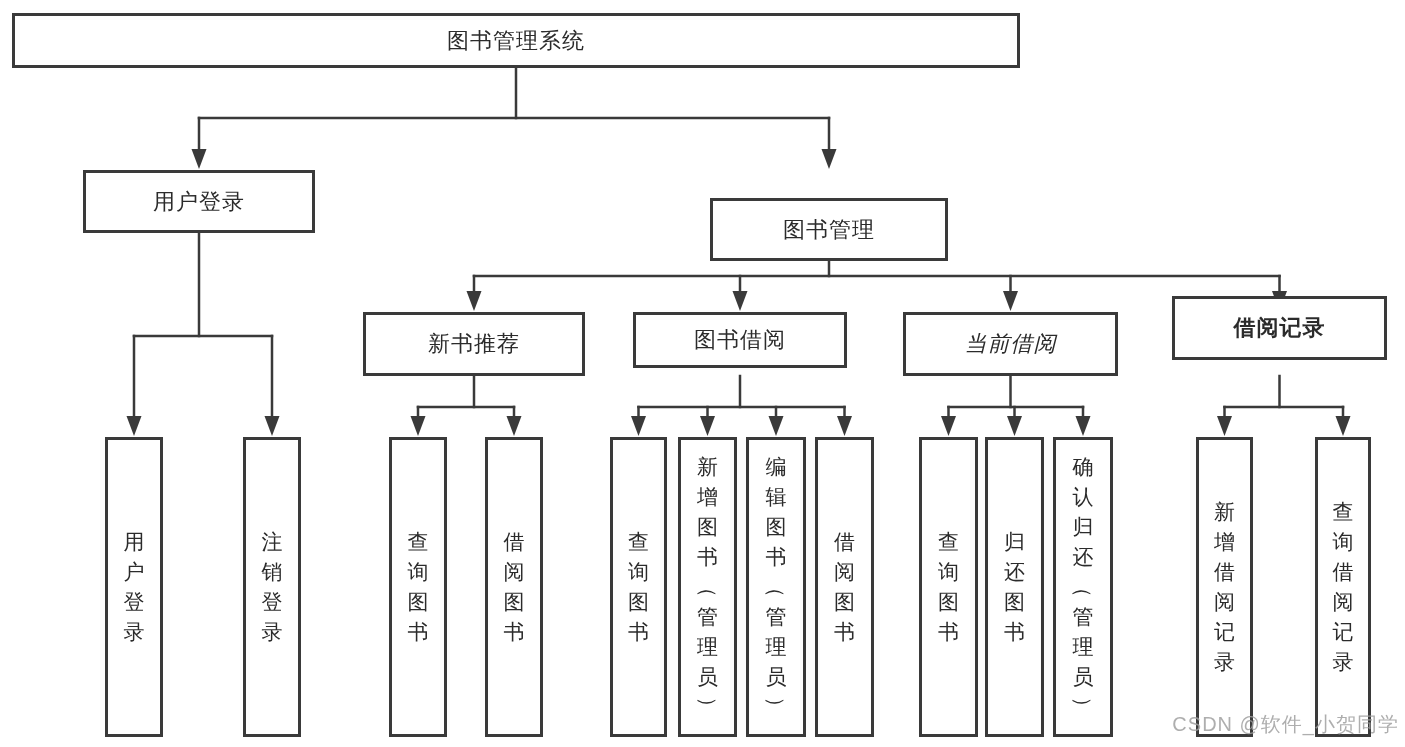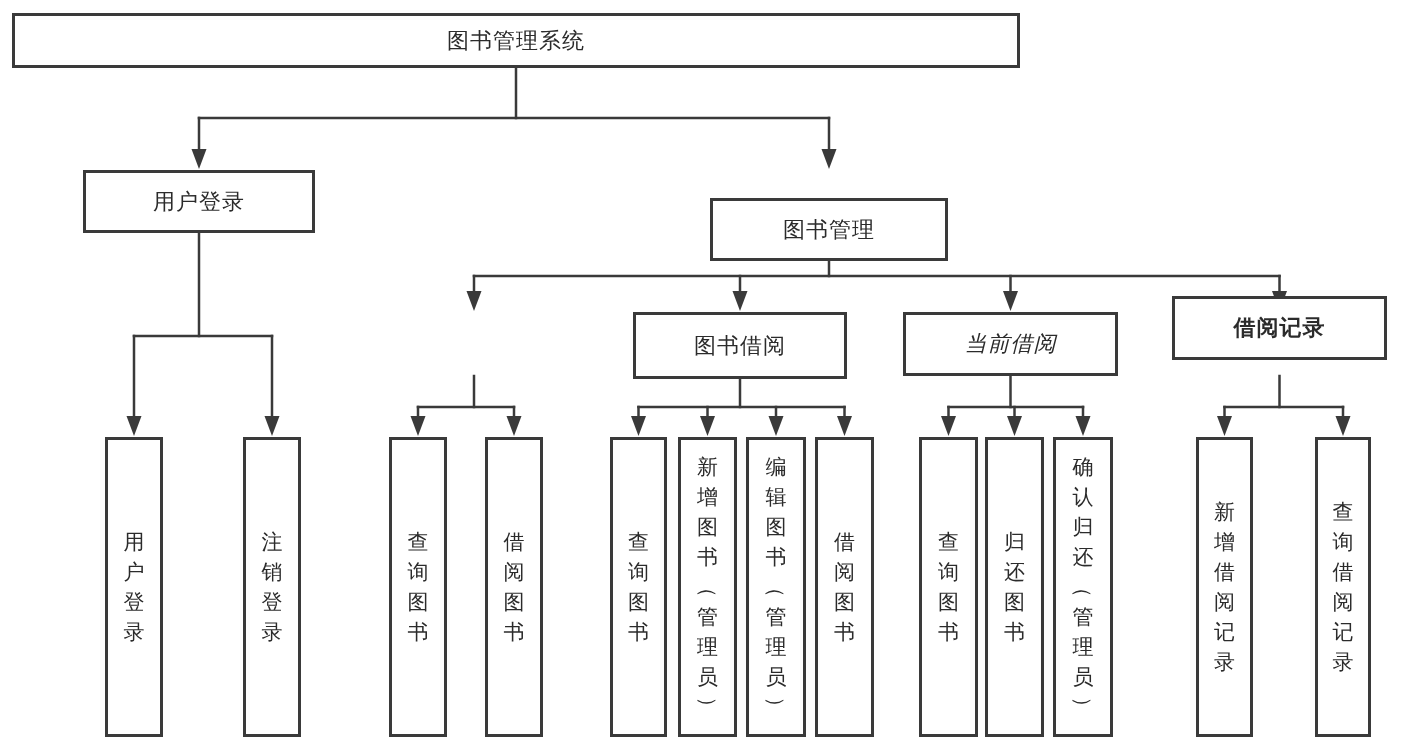--- a/index.html
+++ b/index.html
@@ -101,48 +101,50 @@
       <polygon points="1075.5,416 1090.5,416 1083,436" fill="#3a3a3a"></polygon>
       <line x1="1279.5" y1="276" x2="1279.5" y2="294" stroke="#3a3a3a" stroke-width="2.5" stroke-linecap="square"></line>
       <polygon points="1272,291 1287,291 1279.5,311" fill="#3a3a3a"></polygon>
       <line x1="1279.5" y1="376" x2="1279.5" y2="407" stroke="#3a3a3a" stroke-width="2.5" stroke-linecap="square"></line>
       <line x1="1224.5" y1="407" x2="1343" y2="407" stroke="#3a3a3a" stroke-width="2.5" stroke-linecap="square"></line>
       <line x1="1224.5" y1="407" x2="1224.5" y2="419" stroke="#3a3a3a" stroke-width="2.5" stroke-linecap="square"></line>
       <polygon points="1217,416 1232,416 1224.5,436" fill="#3a3a3a"></polygon>
       <line x1="1343" y1="407" x2="1343" y2="419" stroke="#3a3a3a" stroke-width="2.5" stroke-linecap="square"></line>
       <polygon points="1335.5,416 1350.5,416 1343,436" fill="#3a3a3a"></polygon>
     </svg>
+  <div id="watermark">CSDN @软件_小贺同学</div>
 <div class="node" style="left: 83px; top: 170px; width: 232px; height: 63px;">用户登录</div>
     <div class="node" style="left: 12px; top: 13px; width: 1008px; height: 55px;">图书管理系统</div>
     <div class="node vnode" style="left: 105px; top: 437px; width: 58px; height: 300px;">
       <span class="char">用</span>
       <span class="char">户</span>
       <span class="char">登</span>
       <span class="char">录</span>
     </div>
     <div class="node vnode" style="left: 243px; top: 437px; width: 58px; height: 300px;">
       <span class="char">注</span>
       <span class="char">销</span>
       <span class="char">登</span>
       <span class="char">录</span>
     </div>
     <div class="node" style="left: 710px; top: 170px; width: 238px; height: 63px; margin-top: 28px;">图书管理</div>
+    <div class="node" style="left: 363px; top: 312px; width: 222px; height: 64px;">新书推荐</div>
     <div class="node vnode" style="left: 389px; top: 437px; width: 58px; height: 300px;">
       <span class="char">查</span>
       <span class="char">询</span>
       <span class="char">图</span>
       <span class="char">书</span>
     </div>
     <div class="node vnode" style="left: 485px; top: 437px; width: 58px; height: 300px;">
       <span class="char">借</span>
       <span class="char">阅</span>
       <span class="char">图</span>
       <span class="char">书</span>
     </div>
-    <div class="node" style="left: 633px; top: 312px; width: 214px; height: 67px;">图书借阅</div>
+    <div class="node" style="left: 633px; top: 312px; width: 214px; height: 56px;">图书借阅</div>
     <div class="node vnode" style="left: 610px; top: 437px; width: 57px; height: 300px;">
       <span class="char">查</span>
       <span class="char">询</span>
       <span class="char">图</span>
       <span class="char">书</span>
     </div>
     <div class="node vnode" style="left: 678px; top: 437px; width: 59px; height: 300px;">
       <span class="char">新</span>
       <span class="char">增</span>
       <span class="char">图</span>

